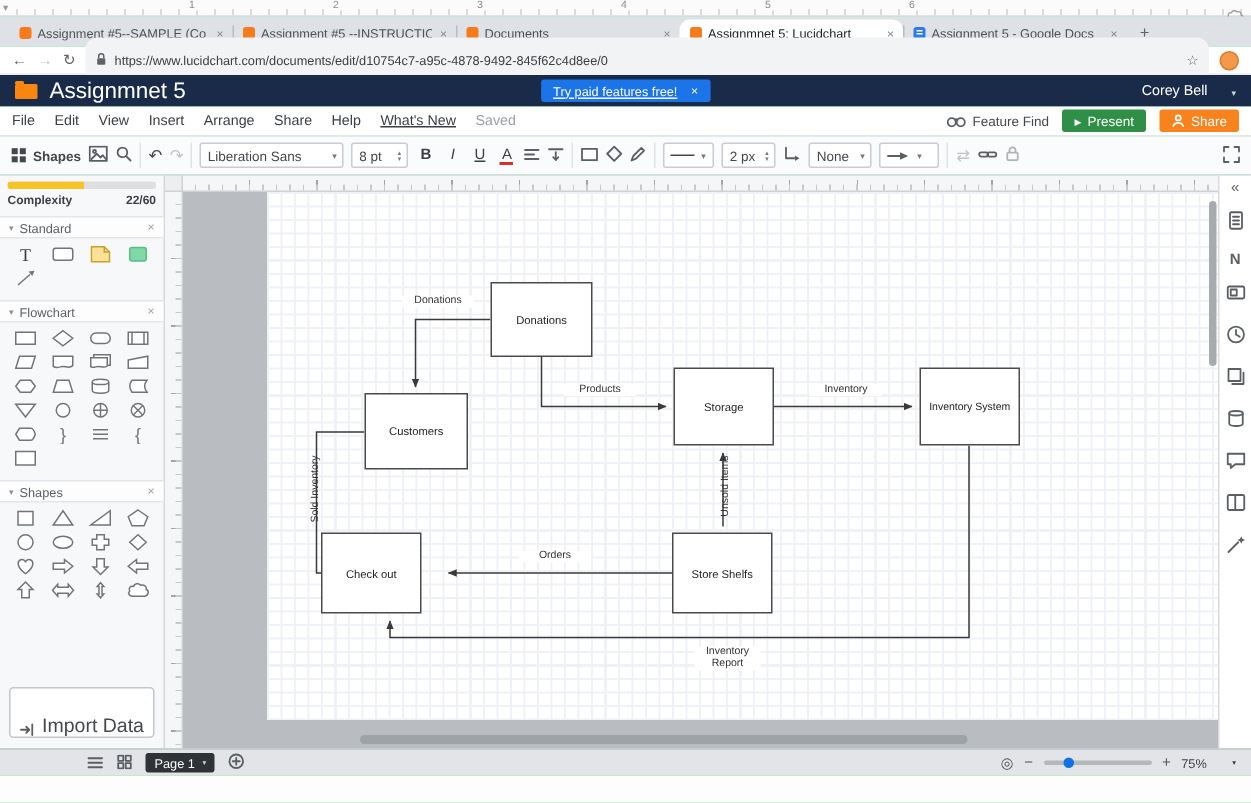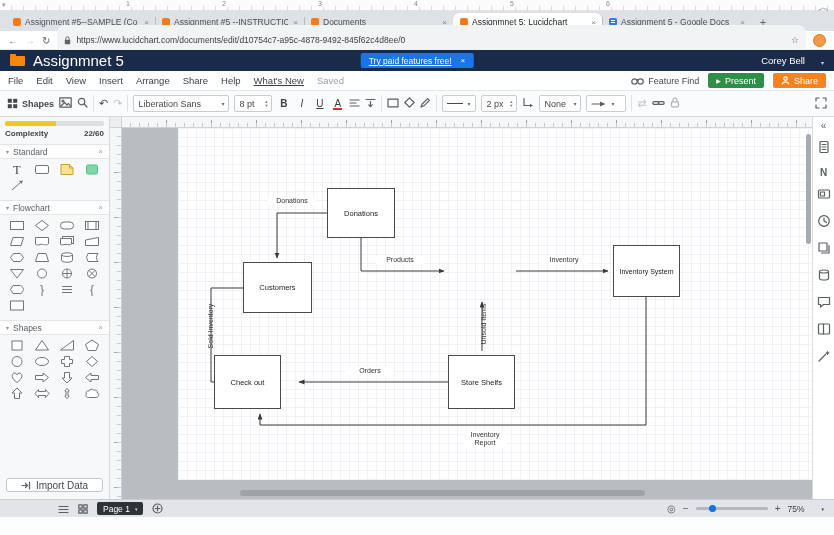--- a/index.html
+++ b/index.html
@@ -86,21 +86,21 @@
   .cx-bar { height:5px; background:#dcdee1; border-radius:2px; overflow:hidden; }
   .cx-fill { width:52%; height:100%; background:#f7c325; }
   .cx-row { display:flex; justify-content:space-between; margin-top:3px; font-size:8px; font-weight:bold; color:#3a3f45; }
   .sec-head { height:15px; margin-top:4px; background:#fdfdfe; border-top:1px solid #e4e6e9; border-bottom:1px solid #e4e6e9; display:flex; align-items:center; padding:0 6px; font-size:8.5px; color:#5a6067; }
   .sec-head .caret { font-size:6px; margin-right:4px; color:#8a9097; }
   .sec-head .x { margin-left:auto; color:#9aa0a6; font-size:8px; }
   .pal-grid { display:grid; grid-template-columns:repeat(4,1fr); gap:1px 2px; padding:3px 5px; }
   .cell { height:15px; display:flex; align-items:center; justify-content:center; }
   .pal { stroke:#70757a; fill:#fff; stroke-width:1; }
   .pal-line { stroke:#70757a; fill:none; stroke-width:1; }
-  .import-btn { position:absolute; left:6px; right:6px; bottom:7px; height:14px; border:1px solid #c3c6ca; border-radius:3px; background:#fff; display:flex; align-items:center; justify-content:center; gap:5px; font-size:10px; color:#44484d; }
+  .import-btn { position:absolute; left:6px; right:6px; bottom:7px; height:34px; border:1px solid #c3c6ca; border-radius:3px; background:#fff; display:flex; align-items:flex-end; justify-content:center; gap:5px; font-size:13px; color:#44484d; }
 
   
   .canvas-area { position:absolute; left:110px; top:117px; width:702px; height:382px; }
   .h-ruler { position:absolute; left:12px; top:0; right:0; height:11px; background:#f5f6f7; border-bottom:1px solid #cfd2d5;
     background-image:repeating-linear-gradient(90deg, transparent 0 8px, #c6c9cd 8px 9px), repeating-linear-gradient(90deg, transparent 0 44px, #9fa4a9 44px 45px);
     background-size:100% 4px, 100% 7px; background-position:left bottom, left bottom; background-repeat:no-repeat, no-repeat; }
   .v-ruler { position:absolute; left:0; top:11px; bottom:0; width:12px; background:#f5f6f7; border-right:1px solid #cfd2d5;
     background-image:repeating-linear-gradient(180deg, transparent 0 8px, #c6c9cd 8px 9px), repeating-linear-gradient(180deg, transparent 0 44px, #9fa4a9 44px 45px);
     background-size:4px 100%, 7px 100%; background-position:right top, right top; background-repeat:no-repeat, no-repeat; }
   .ruler-corner { position:absolute; left:0; top:0; width:12px; height:11px; background:#eceeef; border-right:1px solid #cfd2d5; border-bottom:1px solid #cfd2d5; }
@@ -626,20 +626,21 @@
           <polyline points="183,110 183,143 266,143" fill="none" stroke="#3a3a3a" stroke-width="1" marker-end="url(#arr)"></polyline>
           <polyline points="338,143 430,143" fill="none" stroke="#3a3a3a" stroke-width="1" marker-end="url(#arr)"></polyline>
           <polyline points="65,160 33,160 33,254 44,254" fill="none" stroke="#3a3a3a" stroke-width="1" marker-end="url(#arr)"></polyline>
           <polyline points="270,254 121,254" fill="none" stroke="#3a3a3a" stroke-width="1" marker-end="url(#arr)"></polyline>
           <polyline points="304,223 304,174" fill="none" stroke="#3a3a3a" stroke-width="1" marker-end="url(#arr)"></polyline>
           <polyline points="468,169 468,297 82,297 82,286" fill="none" stroke="#3a3a3a" stroke-width="1" marker-end="url(#arr)"></polyline>
         </svg>
 
         <div class="node" style="left:149px; top:60px; width:68px; height:50px">Donations</div>
         <div class="node" style="left:65px; top:134px; width:69px; height:51px">Customers</div>
+        <div class="node" style="left:271px; top:117px; width:67px; height:52px">Storage</div>
         <div class="node" style="left:435px; top:117px; width:67px; height:52px; font-size:7px">Inventory System</div>
         <div class="node" style="left:36px; top:227px; width:67px; height:54px">Check out</div>
         <div class="node" style="left:270px; top:227px; width:67px; height:54px">Store Shelfs</div>
 
         <span class="edge-label" style="left:90px; top:69px; width:48px">Donations</span>
         <span class="edge-label" style="left:198px; top:128px; width:48px">Products</span>
         <span class="edge-label" style="left:362px; top:128px; width:48px">Inventory</span>
         <span class="edge-label rot" style="left:3px; top:194px; width:60px">Sold Inventory</span>
         <span class="edge-label" style="left:168px; top:239px; width:48px">Orders</span>
         <span class="edge-label rot" style="left:281px; top:192px; width:50px">Unsold Items</span>

